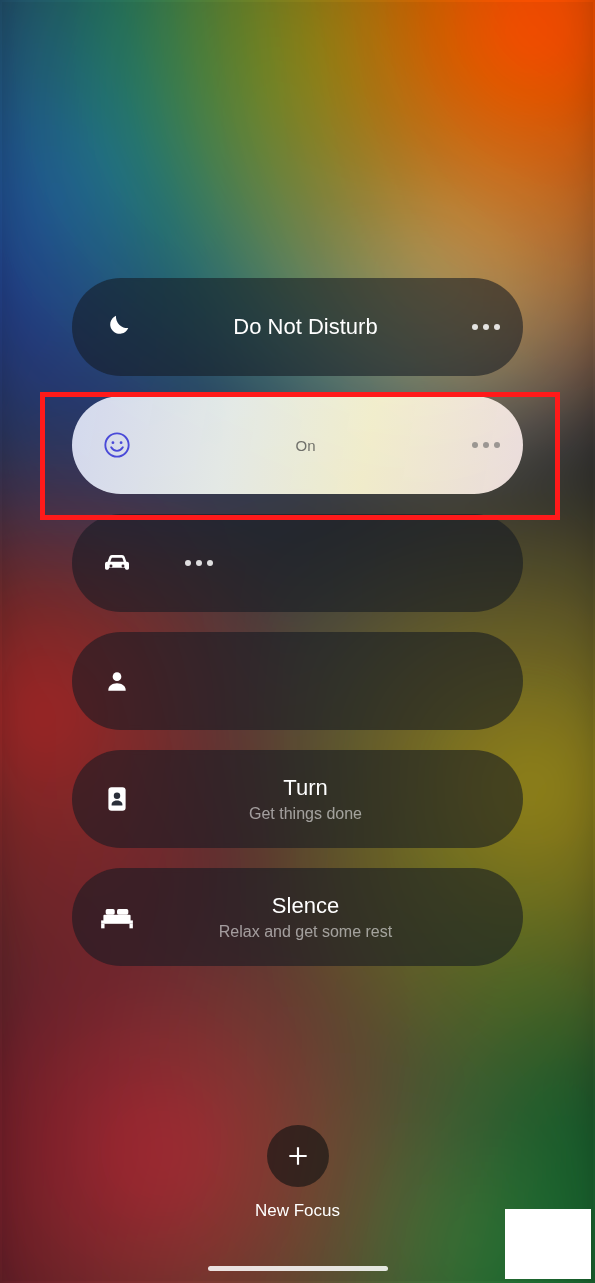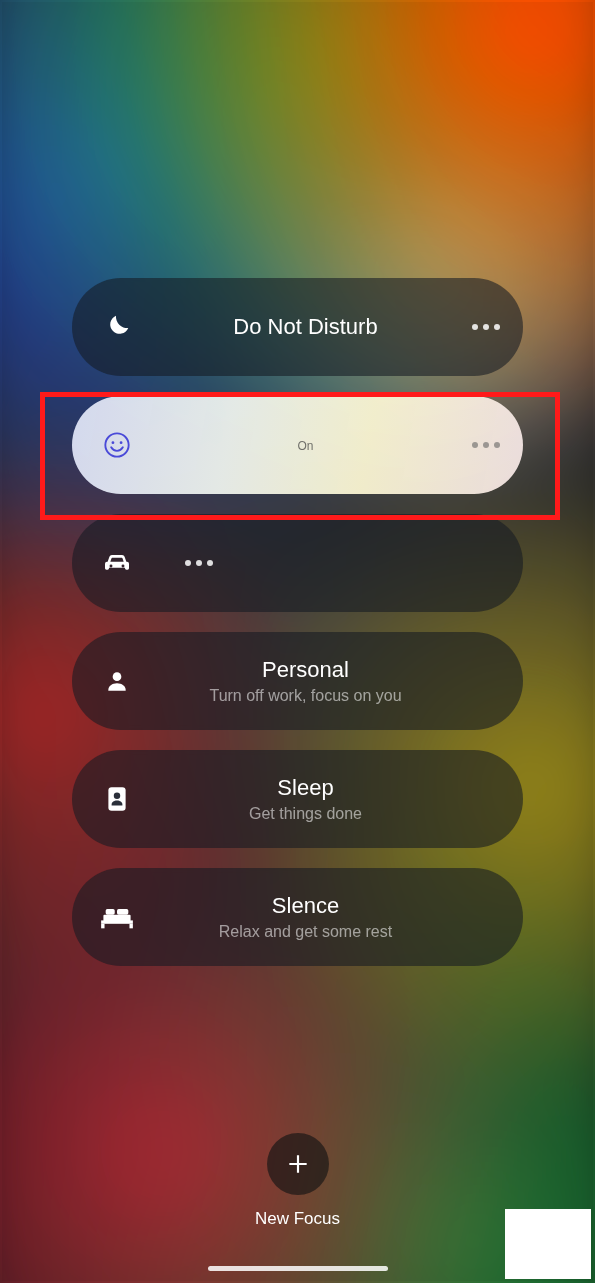--- a/index.html
+++ b/index.html
@@ -74,39 +74,39 @@
   
   .focus-item.active {
     background: linear-gradient(100deg,
       rgba(220,225,245,0.95) 0%,
       rgba(235,240,235,0.96) 35%,
       rgba(250,245,210,0.95) 65%,
       rgba(245,230,230,0.94) 100%);
     color: #111;
   }
   .focus-item.active .title { color:#111; }
-  .focus-item.active .subtitle { color: rgba(60,60,60,0.7); font-size:12px; }
+  .focus-item.active .subtitle { color: rgba(60,60,60,0.7); font-size:15px; }
   .focus-item.active .more-dots span { background: rgba(100,100,100,0.6); }
 
   
   .highlight-frame {
     position:absolute;
     left: 38px;
     top: 390px;
     width: 520px;
     height: 128px;
     border: 5px solid #ff1a1a;
     pointer-events: none;
   }
 
   
   .new-focus-wrap {
     position:absolute;
     left:0; right:0;
-    bottom: 52px;
+    bottom: 60px;
     display:flex;
     flex-direction:column;
     align-items:center;
     gap: 14px;
     color:#fff;
   }
   .new-focus-btn {
     width: 62px; height:62px; border-radius:50%;
     background: rgba(20,20,20,0.65);
     display:flex; align-items:center; justify-content:center;
@@ -192,37 +192,33 @@
       </div>
     </div>
 
     <div class="focus-item">
       <div class="icon-slot">
         <svg width="26" height="26" viewBox="0 0 24 24" fill="#fff">
             <circle cx="12" cy="8" r="4"></circle>
             <path d="M4 20c0-3.3 3.6-6 8-6s8 2.7 8 6v1H4v-1Z"></path>
           </svg>
       </div>
-      <div class="text-slot">
-        <div class="title">Personal</div>
-        <div class="subtitle">Turn off work, focus on you</div>
-      </div>
       <div class="more-slot"></div>
     </div>
 
     <div class="focus-item">
       <div class="icon-slot">
         <svg width="24" height="28" viewBox="0 0 20 26" fill="#fff">
           <rect x="2" y="2" width="16" height="22" rx="3"></rect>
           <circle cx="10" cy="10" r="3" fill="#2a2f3a"></circle>
           <path d="M5 18c0-2 2.2-3.5 5-3.5s5 1.5 5 3.5v1H5v-1Z" fill="#2a2f3a"></path>
         </svg>
       </div>
       <div class="text-slot">
-        <div class="title">Sleep</div>
+        <div class="title">Turn</div>
         <div class="subtitle">Get things done</div>
       </div>
       <div class="more-slot"></div>
     </div>
 
     <div class="focus-item">
       <div class="icon-slot">
         <svg width="34" height="26" viewBox="0 0 30 22" fill="#fff">
           <rect x="3" y="9" width="24" height="6" rx="1"></rect>
           <rect x="1" y="14" width="28" height="3"></rect>

